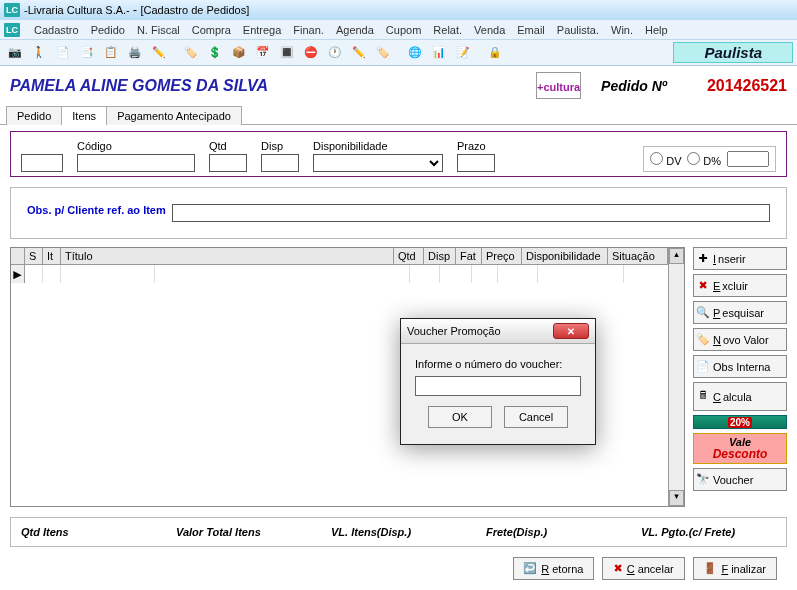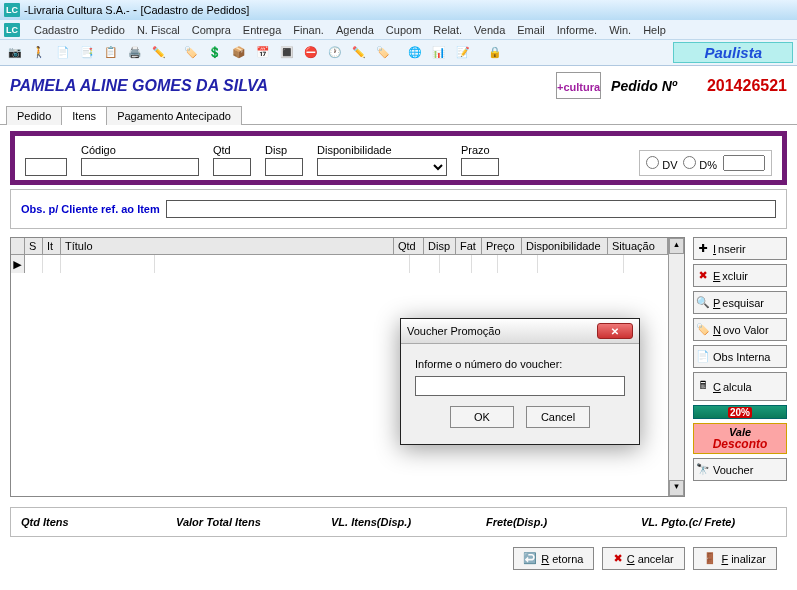--- a/index.html
+++ b/index.html
@@ -5,41 +5,41 @@
 * { box-sizing: border-box; margin: 0; padding: 0; font-family: Tahoma, Arial, sans-serif; font-size: 11px; }
 body { background: #ffffff; width: 797px; height: 590px; overflow: hidden; position: relative; }
 .titlebar { background: linear-gradient(#e5f3ff, #b8dcf5); height: 20px; display: flex; align-items: center; padding: 0 4px; font-size: 12px; }
 .titlebar .ticon { width: 16px; height: 14px; background: #2aa; display: inline-flex; align-items: center; justify-content: center; color: #fff; font-weight: bold; font-size: 9px; margin-right: 4px; border-radius: 1px; }
 .menubar { background: #eaf3fc; height: 20px; display: flex; align-items: center; padding: 0 4px; gap: 12px; border-bottom: 1px solid #c0d8ec; }
 .menubar .ticon { width: 16px; height: 14px; background: #2aa; display: inline-flex; align-items: center; justify-content: center; color: #fff; font-weight: bold; font-size: 9px; margin-right: 2px; border-radius: 1px; }
 .menubar span { color: #333; cursor: default; }
 .toolbar { background: #ecf4fb; height: 26px; display: flex; align-items: center; padding: 0 4px; gap: 2px; border-bottom: 1px solid #b0c8e0; }
 .toolbar .tbtn { width: 22px; height: 22px; display: inline-flex; align-items: center; justify-content: center; border: 1px solid transparent; cursor: pointer; }
 .toolbar .sep { width: 6px; }
-.toolbar .brand { margin-left: auto; background: #b8f0ef; border: 1px solid #5ccccc; padding: 1px 30px; font-style: italic; font-weight: bold; font-size: 15px; color: #1d4ed8; }
-.header { display: flex; align-items: center; padding: 6px 10px; }
+.toolbar .brand { margin-left: auto; background: #b8f0ef; border: 1px solid #5ccccc; padding: 1px 30px; font-style: italic; font-weight: bold; font-size: 15px; color: #0f172a; }
+.header { display: flex; align-items: center; padding: 6px 10px; gap: 10px; }
 .header .cust { color: #2222aa; font-weight: bold; font-style: italic; font-size: 16px; }
 .header .logo { margin-left: auto; border: 1px solid #999; padding: 2px 0; font-size: 18px; font-weight: bold; color: #a020a0; background: #fff;}
 .header .logo .plus { color: #a020a0; }
 .header .pedlbl { font-weight: bold; font-style: italic; font-size: 14px; margin-left: 10px;}
 .header .pednum { color: #cc0000; font-weight: bold; font-size: 16px; margin-left: 30px; }
 .tabs { display: flex; border-bottom: 1px solid #aaa; padding-left: 6px; }
 .tab { padding: 3px 10px; border: 1px solid #aaa; border-bottom: none; background: #f4f4f4; position: relative; top: 1px; cursor: pointer; }
 .tab.active { background: #fff; }
 .tab + .tab { margin-left: -1px; }
 .content { padding: 6px 10px; }
-.fieldrow { border: 5px solid #701a75; padding: 8px 10px 4px; display: flex; gap: 14px; align-items: flex-end; position: relative; }
+.fieldrow { border: 1px solid #701a75; padding: 8px 10px 4px; display: flex; gap: 14px; align-items: flex-end; position: relative; }
 .fld { display: flex; flex-direction: column; }
 .fld label { font-size: 11px; margin-bottom: 2px; }
 .fld input, .fld select { border: 1px solid #555; height: 18px; padding: 0 2px; background: #fff; }
 .small { width: 42px; } .smed { width: 118px; } .tiny { width: 38px; }
 .dispon { width: 130px; }
 .dvbox { margin-left: auto; border: 1px solid #bbb; padding: 4px 6px; display: flex; align-items: center; gap: 6px; }
 .dvbox label { font-size: 10px; }
-.obsrow { display: flex; align-items: center; gap: 6px; margin-top: 4px; border: 1px solid #bbb; padding: 10px; }
+.obsrow { display: flex; gap: 6px; margin-top: 10px; border: 1px solid #bbb; padding: 16px; }
 .obsrow label { color: #0000cc; font-weight: bold; }
 .obsrow input { flex: 1; border: 1px solid #555; height: 18px; background: #fff; }
 .gridwrap { display: flex; margin-top: 8px; gap: 8px;}
 .grid { flex: 1; border: 1px solid #888; height: 260px; background: #fff; position: relative; }
 .ghead { display: flex; background: #eee; border-bottom: 1px solid #999; }
 .ghead div { border-right: 1px solid #999; padding: 2px 4px; font-size: 11px; background: #e8e8e8; }
 .grow { display: flex; height: 18px; }
 .grow div { border-right: 1px solid #ddd; }
 .rowptr { width: 14px; display: flex; align-items: center; justify-content: center; border-right: 1px solid #999 !important; background: #eee;}
 .scrollcol { width: 16px; background: #eee; border-left: 1px solid #999; position: absolute; right:0; top:0; bottom:0; display:flex; flex-direction:column;}
@@ -49,21 +49,21 @@
 .sbtn .ic { width: 14px; text-align:center; }
 .valedesc { background: #fca5a5; border:1px solid #d0a000; text-align:center; font-style:italic; font-weight:bold; padding:3px; line-height:1; font-size:10px;}
 .valedesc .d { color:#cc0000; font-size:12px;}
 .promobtn { background: linear-gradient(#1a9a7a,#0a7a5a); border:1px solid #066; color:#fff; text-align:center; font-weight:bold; position:relative;}
 .promobtn .pct { background:#cc0000; display:inline-block; padding:0 2px; font-size:10px; border-radius:2px; }
 .footer { border: 1px solid #bbb; margin-top: 10px; padding: 8px 10px; display: flex; gap: 20px; font-style: italic; font-weight: bold; font-size: 12px; }
 .footer span { flex:1;}
 .botbtns { display: flex; justify-content: flex-end; gap: 8px; padding: 10px 10px; }
 .bbtn { border: 1px solid #888; background: #f4f4f4; padding: 4px 10px; display: inline-flex; align-items: center; gap: 4px; cursor: pointer; }
 
-.modal-backdrop { position: absolute; left: 400px; top: 318px; width: 240px; filter: drop-shadow(0 4px 12px rgba(0,0,0,0.4));}
+.modal-backdrop { position: absolute; left: 400px; top: 318px; width: 196px; filter: drop-shadow(0 4px 12px rgba(0,0,0,0.4));}
 .modal { border: 1px solid #222; background: #f0f0f0; }
 .modal .mtitle { background: linear-gradient(#fff,#ddd); padding: 4px 6px; display: flex; align-items: center; border-bottom:1px solid #aaa; }
 .modal .mclose { margin-left:auto; background: linear-gradient(#e77,#c33); color:#fff; width:36px; height:16px; border-radius:3px; display:flex; align-items:center; justify-content:center; border:1px solid #922; font-weight:bold; cursor:pointer; font-size:10px;}
 .modal .mbody { padding: 14px 14px 10px; }
 .modal .mbody input { width: 100%; border:1px solid #666; height:20px; margin-top:6px; padding:0 3px;}
 .modal .mbtns { display:flex; justify-content:center; gap:12px; padding: 0 14px 16px; }
 .modal .mbtns button { width:64px; height:22px; border:1px solid #888; background:#f4f4f4; cursor:pointer;}
 </style>
 </head>
 <body>
@@ -80,21 +80,21 @@
   <span>Pedido</span>
   <span>N. Fiscal</span>
   <span>Compra</span>
   <span>Entrega</span>
   <span>Finan.</span>
   <span>Agenda</span>
   <span>Cupom</span>
   <span>Relat.</span>
   <span>Venda</span>
   <span>Email</span>
-  <span>Informe.</span>
+  <span>Paulista.</span>
   <span>Win.</span>
   <span>Help</span>
 </div>
 
 <div class="toolbar">
   <span class="tbtn">📷</span>
   <span class="tbtn">🚶</span>
   <span class="tbtn">📄</span>
   <span class="tbtn">📑</span>
   <span class="tbtn">📋</span>

